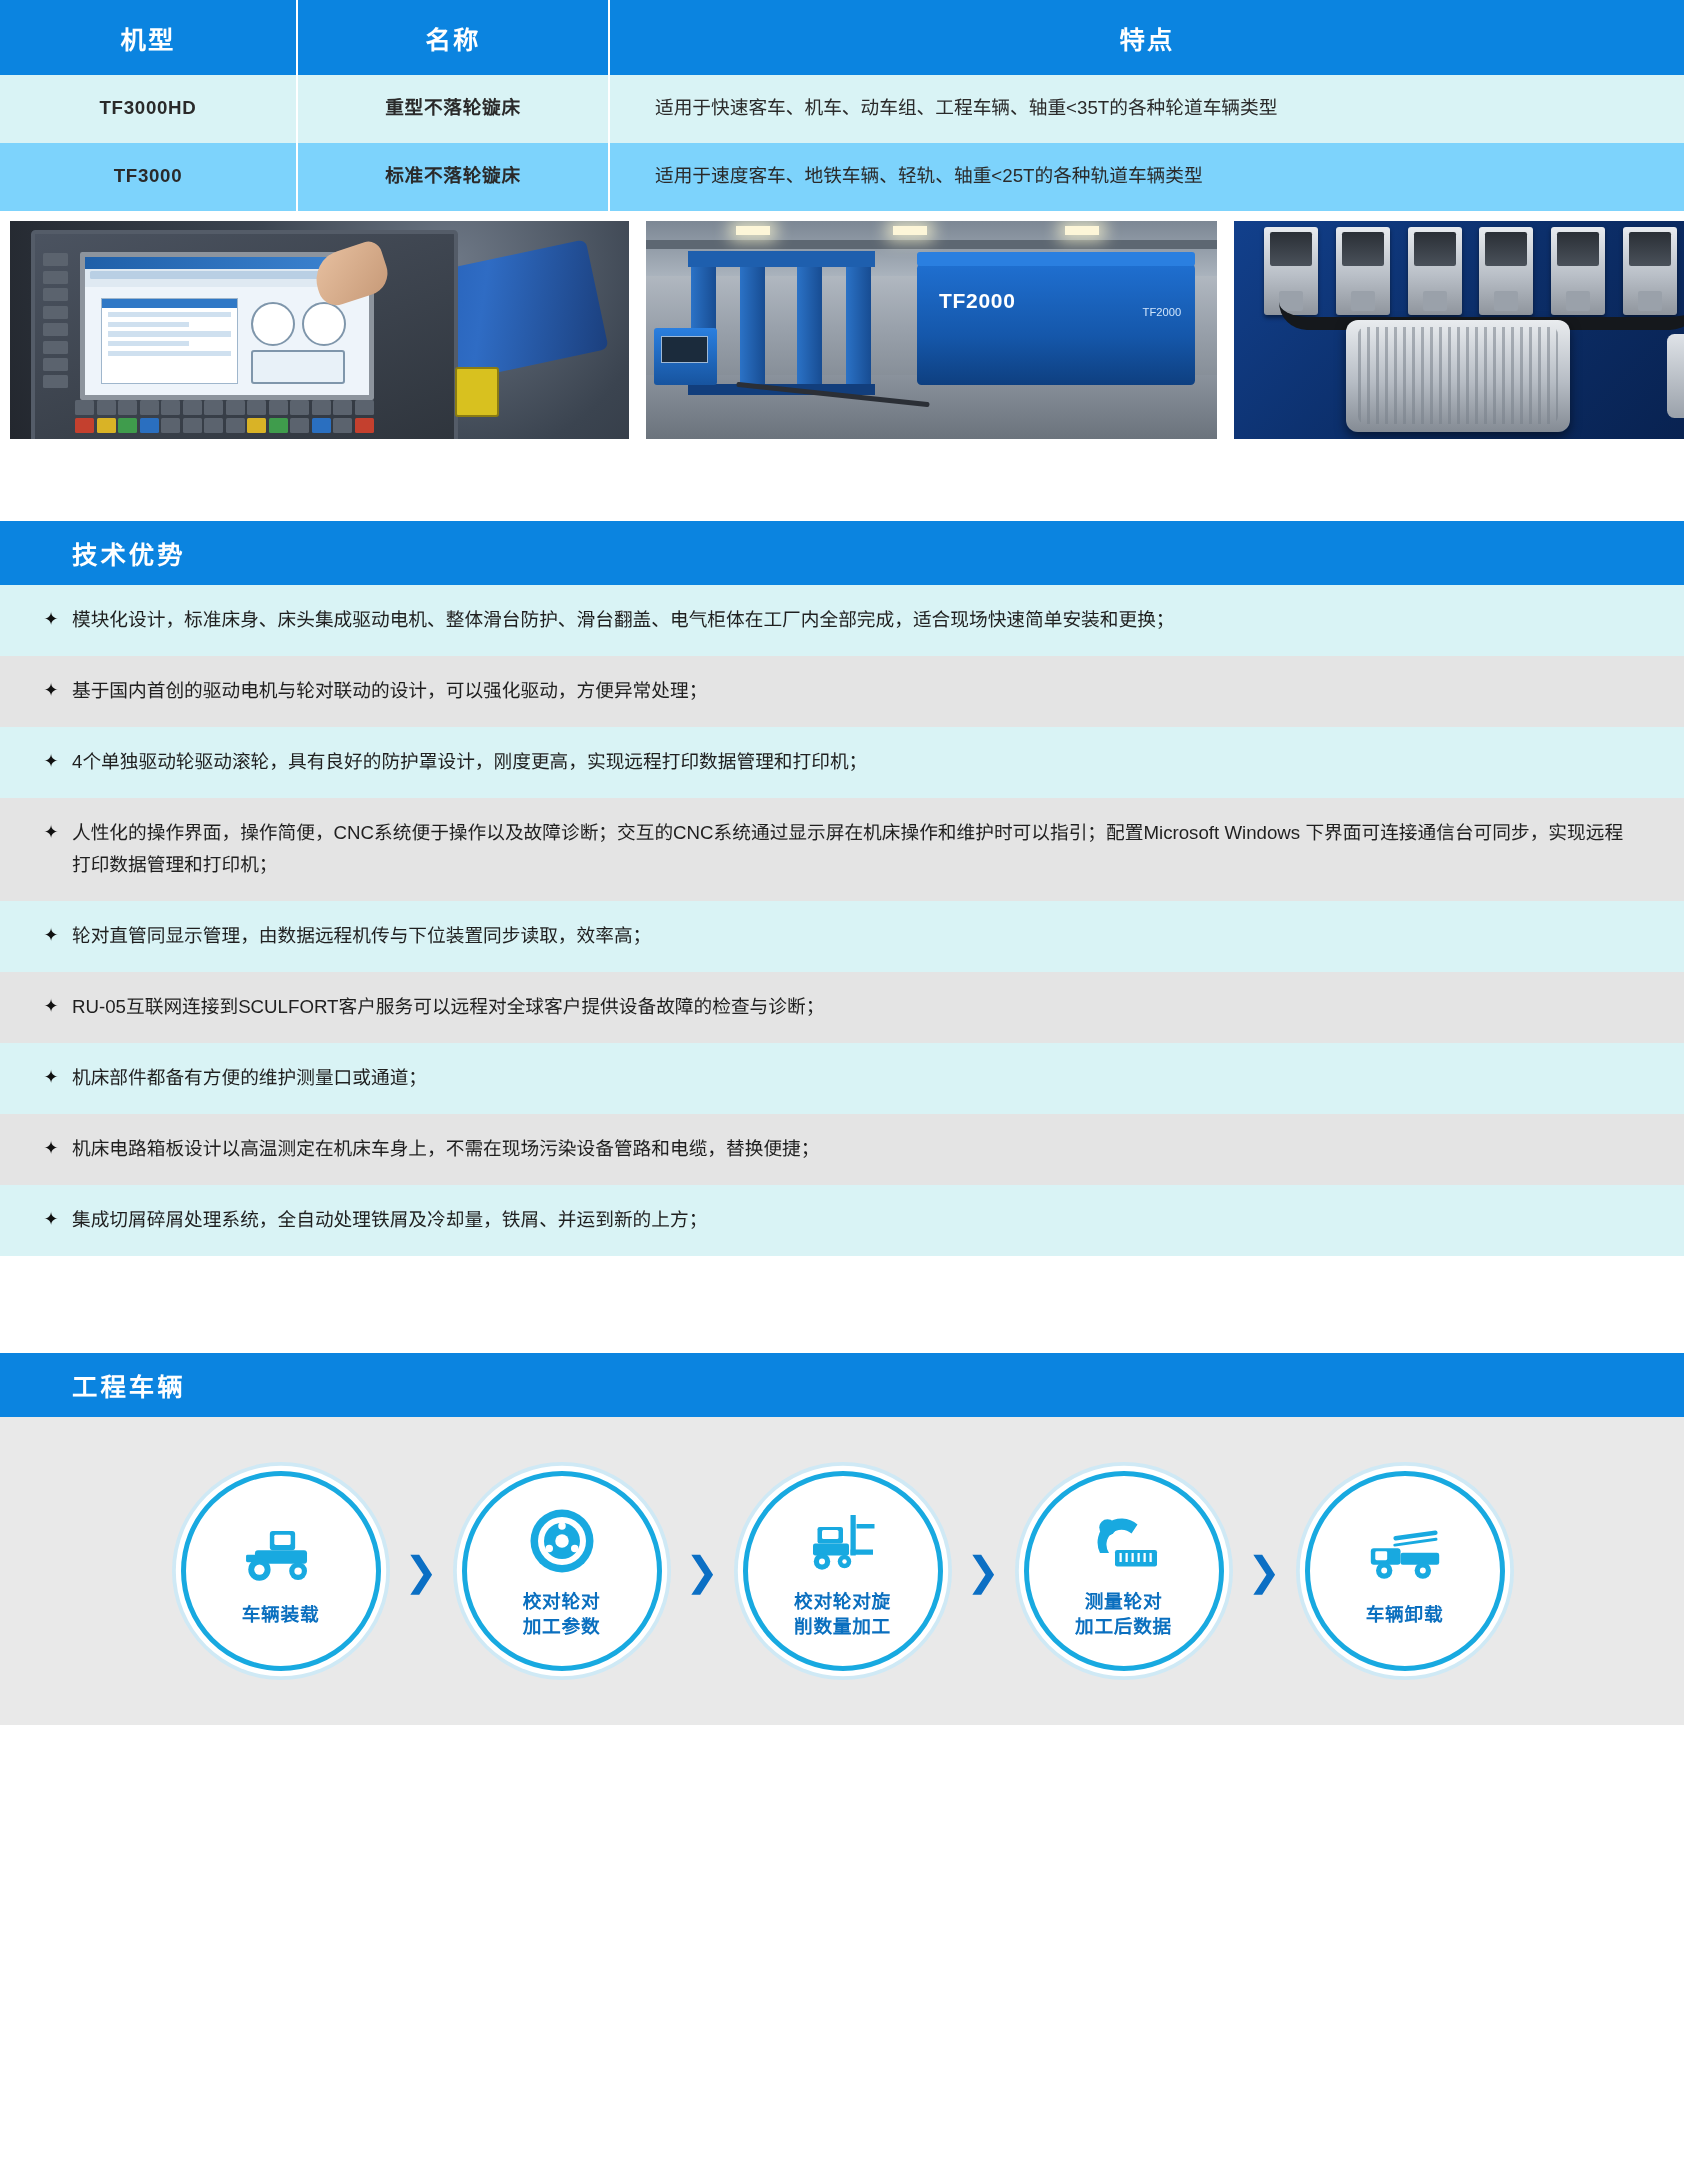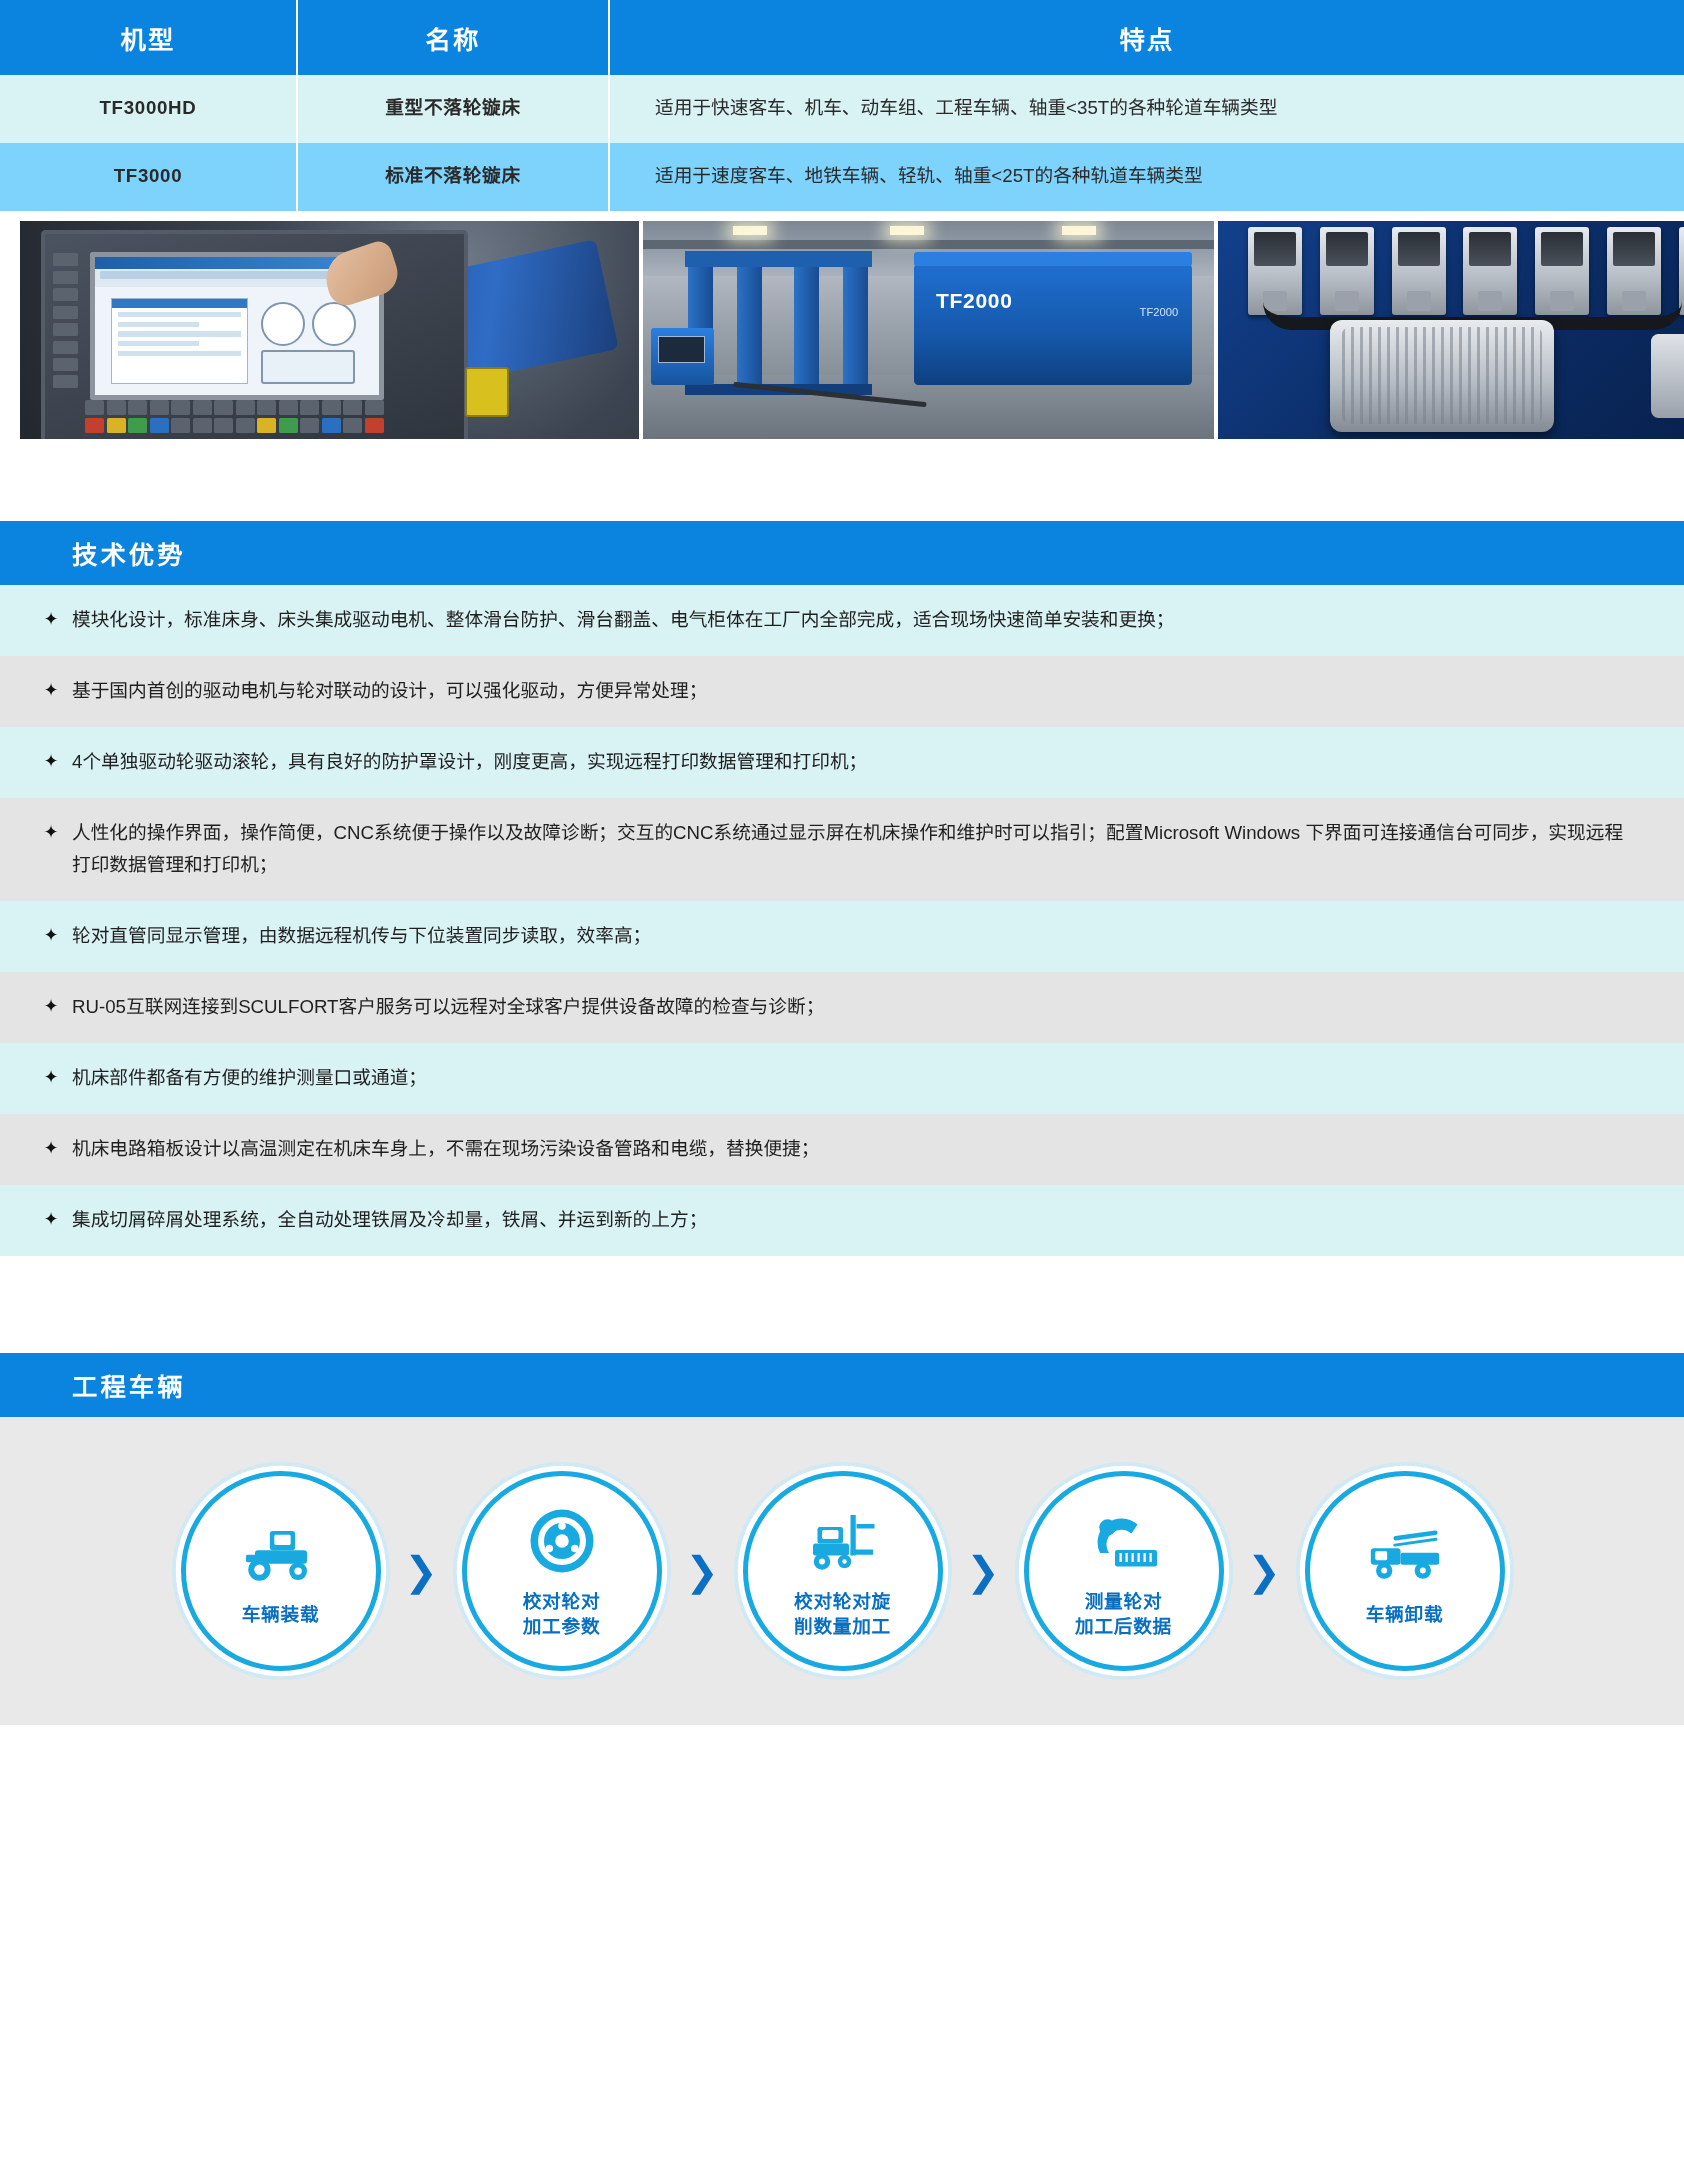--- a/index.html
+++ b/index.html
@@ -54,23 +54,23 @@
   table.spec-table td.c3 { text-align: left; padding-left: 45px; }
   tr.row-a td { background: #d9f3f5; }
   tr.row-b td { background: #7dd3fc; }
   col.col1 { width: 297px; }
   col.col2 { width: 312px; }
   col.col3 { width: 1075px; }
 
   
   .img-strip {
     display: flex;
-    gap: 4px;
+    gap: 17px;
     margin-top: 10.5px;
-    padding: 0 20px;
+    padding: 0 10px;
   }
   .photo {
     position: relative;
     height: 218px;
     overflow: hidden;
     flex: 1 1 0;
     background: #14243a;
   }
   .photo.p1 { flex: 0 0 619px; }
   .photo.p2 { flex: 0 0 571px; }

